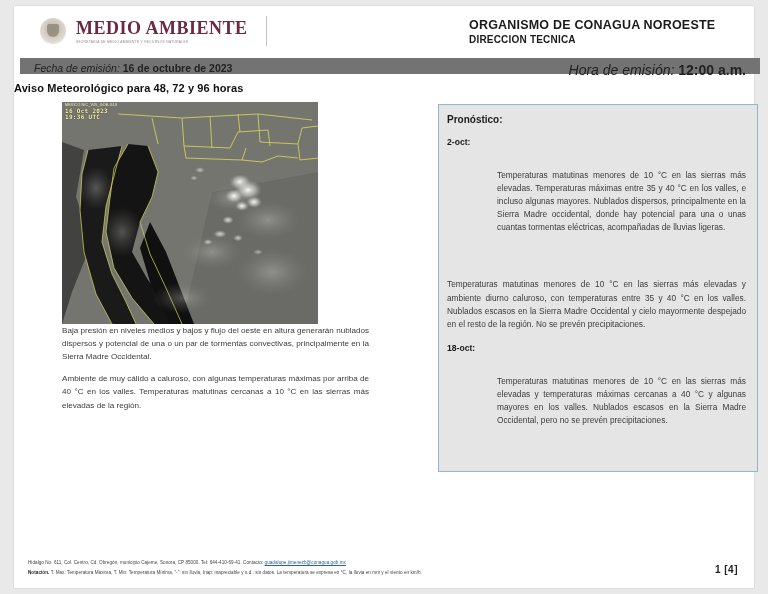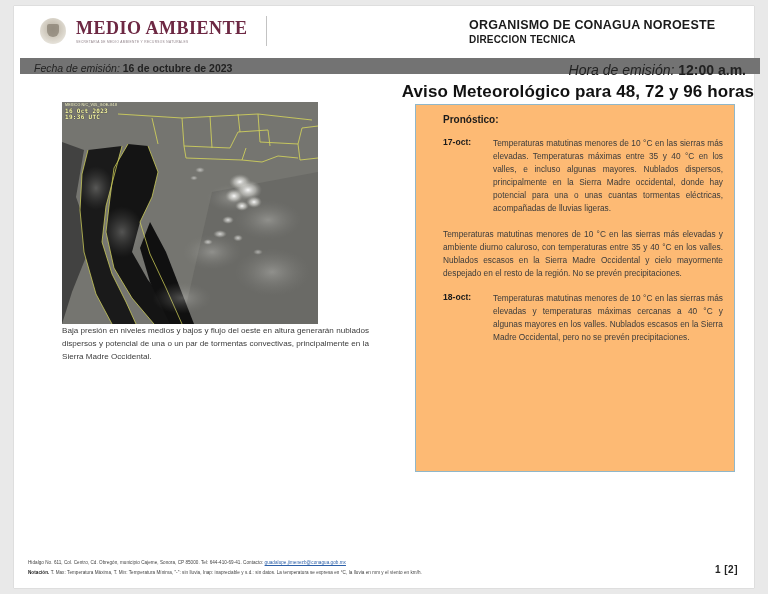--- a/index.html
+++ b/index.html
@@ -148,22 +148,22 @@
   }
   .datebar b { font-style: normal; font-weight: bold; }
   .datebar .lbl { font-style: italic; }
 
   
   .doc-title {
     position: absolute;
     left: 0;
     top: 76px;
     width: 740px;
-    text-align: right;
-    font-size: 17px;
+    text-align: left;
+    font-size: 11px;
     font-weight: bold;
     color: #111;
     letter-spacing: .1px;
   }
 
   
   .sat-wrap {
     position: absolute;
     left: 48px;
     top: 96px;
@@ -204,28 +204,28 @@
     font-size: 8.1px;
     color: #3b3b3b;
     line-height: 1.62;
     text-align: justify;
   }
   .body-text p { margin: 0 0 9px 0; }
 
   
   .forecast {
     position: absolute;
-    left: 401px;
+    left: 424px;
     top: 98px;
     width: 320px;
     height: 368px;
     border: 1.2px solid #90b7c9;
     box-sizing: border-box;
-    background: #fdba74;
-    padding: 9px 11px 0 27px;
+    background: #e5e5e5;
+    padding: 9px 11px 0 8px;
   }
   .forecast h3 {
     margin: 0 0 12px 0;
     font-size: 10px;
     font-weight: bold;
     color: #1b1b1b;
   }
   .fc-row {
     display: flex;
     margin-bottom: 12px;
@@ -237,20 +237,21 @@
     font-weight: bold;
     color: #1b1b1b;
     padding-top: 0px;
   }
   .fc-text {
     flex: 1;
     font-size: 8.3px;
     color: #3b3b3b;
     line-height: 1.58;
     text-align: justify;
+    margin-top: 32px;
   }
 
   
   .footer {
     position: absolute;
     left: 0;
     bottom: 6px;
     width: 740px;
     height: 34px;
   }
@@ -408,27 +409,28 @@
       </div>
       <div class="sat-overlay">
         <div class="tiny">MEXICO N/C_V05_GOE-G18</div>
         <div class="d1">16 Oct 2023</div>
         <div class="d2">19:36 UTC</div>
       </div>
     </div>
 
     <div class="body-text">
       <p>Baja presión en niveles medios y bajos y flujo del oeste en altura generarán nublados dispersos y potencial de una o un par de tormentas convectivas, principalmente en la Sierra Madre Occidental.</p>
+      <p>Ambiente de muy cálido a caluroso, con algunas temperaturas máximas por arriba de 40 °C en los valles. Temperaturas matutinas cercanas a 10 °C en las sierras más elevadas de la región.</p>
     </div>
 
     <div class="forecast">
       <h3>Pronóstico:</h3>
 
       <div class="fc-row">
-        <div class="fc-date">17-oct:</div>
+        <div class="fc-date">2-oct:</div>
         <div class="fc-text">Temperaturas matutinas menores de 10 °C en las sierras más elevadas. Temperaturas máximas entre 35 y 40 °C en los valles, e incluso algunas mayores. Nublados dispersos, principalmente en la Sierra Madre occidental, donde hay potencial para una o unas cuantas tormentas eléctricas, acompañadas de lluvias ligeras.</div>
       </div>
 
       <div class="fc-row">
         <div class="fc-text">Temperaturas matutinas menores de 10 °C en las sierras más elevadas y ambiente diurno caluroso, con temperaturas entre 35 y 40 °C en los valles. Nublados escasos en la Sierra Madre Occidental y cielo mayormente despejado en el resto de la región. No se prevén precipitaciones.</div>
       </div>
 
       <div class="fc-row">
         <div class="fc-date">18-oct:</div>
         <div class="fc-text">Temperaturas matutinas menores de 10 °C en las sierras más elevadas y temperaturas máximas cercanas a 40 °C y algunas mayores en los valles. Nublados escasos en la Sierra Madre Occidental, pero no se prevén precipitaciones.</div>
@@ -436,17 +438,17 @@
     </div>
 
     <div class="footer">
       <div class="rule"></div>
       <div class="f-line1">
         <span>Hidalgo No. 611, Col. Centro, Cd. Obregón, municipio Cajeme, Sonora, CP 85000. Tel: 644-410-69-41. Contacto: </span><span class="mail">guadalupe.jimenezb@conagua.gob.mx</span>
       </div>
       <div class="f-line2">
         <span class="nota">Notación.</span><span> T. Max: Temperatura Máxima, T. Min: Temperatura Mínima, "-": sin lluvia, Inap: inapreciable y s.d.: sin datos. La temperatura se expresa en °C, la lluvia en mm y el viento en km/h.</span>
       </div>
-      <div class="pageno">1 [2]</div>
+      <div class="pageno">1 [4]</div>
     </div>
 
   </div>
 </div>
 
 </body></html>

